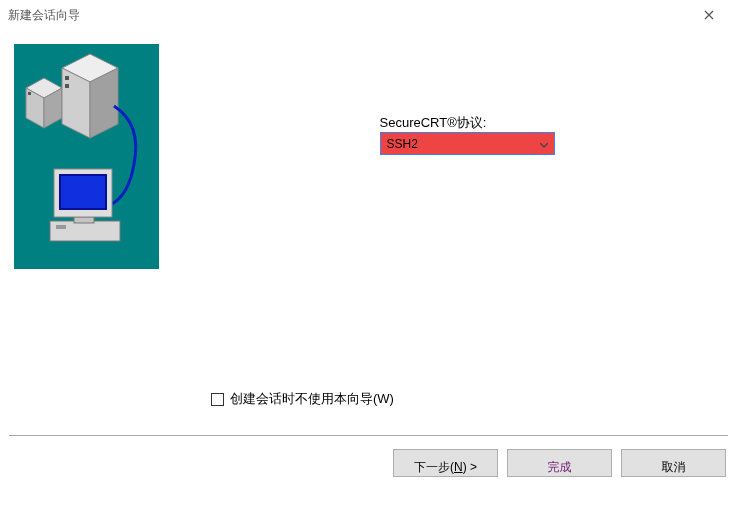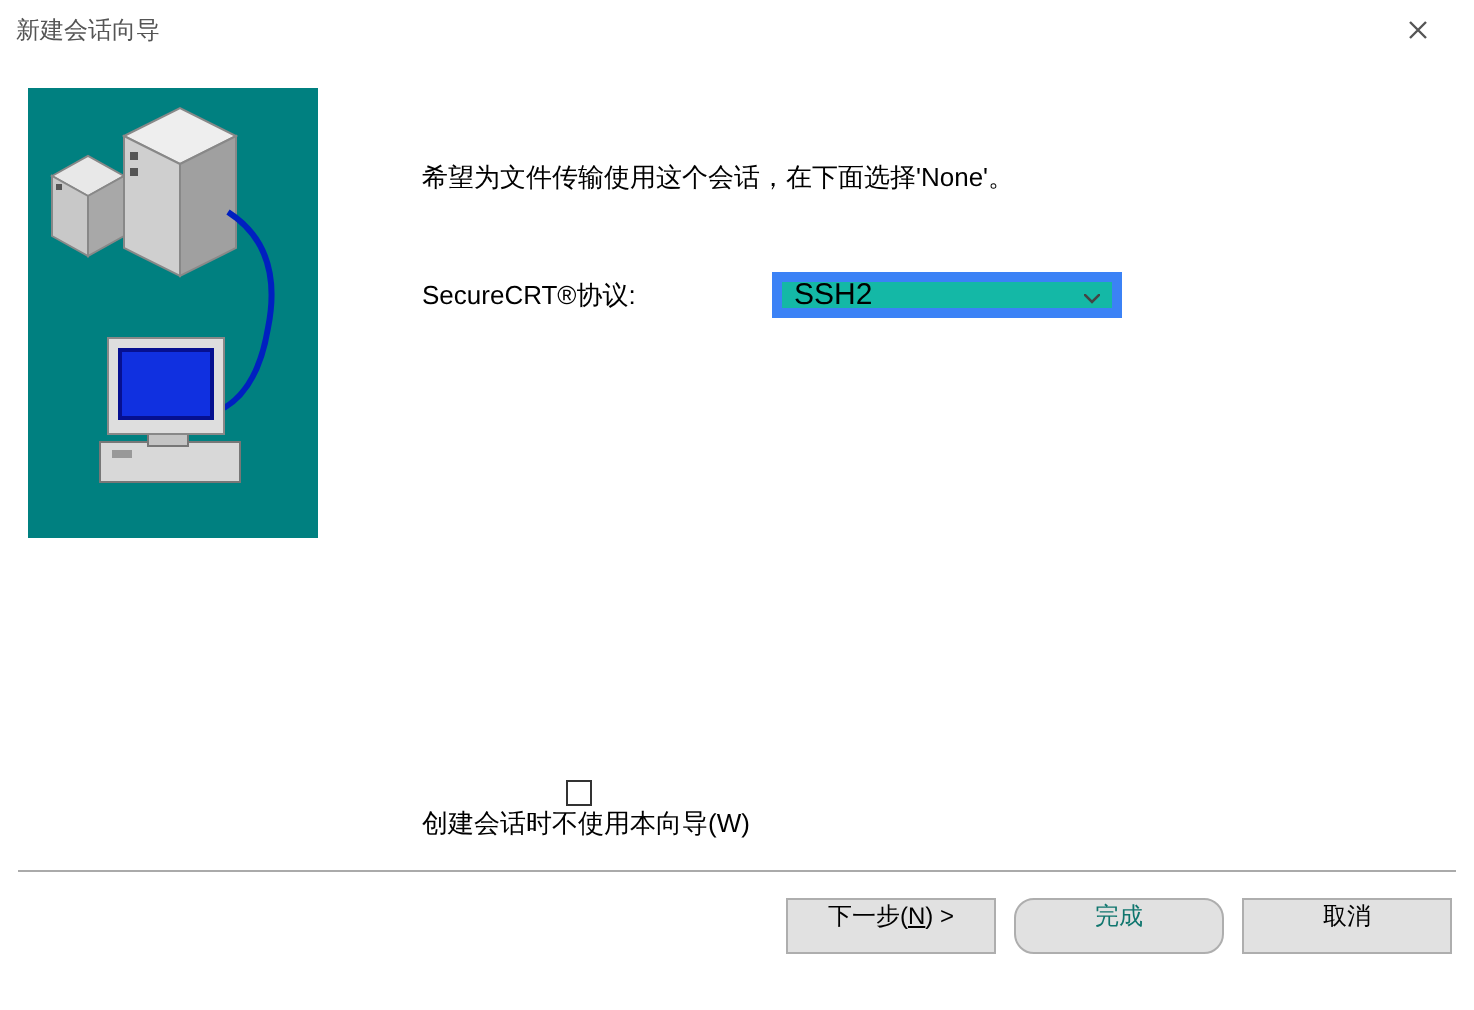--- a/index.html
+++ b/index.html
@@ -58,46 +58,46 @@
       margin-bottom: 20px;
     }
     .hint {
       font-size: 13px;
       line-height: 1.7;
       margin-bottom: 36px;
     }
     .row {
       display: flex;
       align-items: center;
+      flex-direction: column;
     }
     .row-label {
       width: 175px;
       font-size: 13px;
     }
     .select {
       width: 175px;
       height: 23px;
-      border: 5px solid #3b82f6;
-      background: #14b8a6;
+      border: 1px solid #3b82f6;
+      background: #ef4444;
       display: flex;
       align-items: center;
       justify-content: space-between;
       padding: 0 6px;
-      font-size: 15px;
+      font-size: 12px;
       color: #000;
     }
     .select .chev { color: #444; }
     .checkbox-row {
       position: absolute;
       left: 211px;
       top: 390px;
       display: flex;
       align-items: center;
       font-size: 13px;
-      flex-direction: column;
     }
     .checkbox-box {
       width: 13px;
       height: 13px;
       border: 1px solid #333;
       background: #fff;
       margin-right: 6px;
     }
     .separator {
       position: absolute;
@@ -113,26 +113,26 @@
       top: 449px;
       display: flex;
       gap: 9px;
     }
     .btn {
       width: 105px;
       height: 28px;
       border: 1px solid #aeaeae;
       background: #e1e1e1;
       display: flex;
-      align-items: flex-start;
+      align-items: flex-end;
       justify-content: center;
       font-size: 12px;
       color: #000;
     }
-    .btn.disabled { color: #0f766e; border-radius: 10px; }
+    .btn.disabled { color: #701a75; }
     .btn .ul { text-decoration: underline; }
     .wrap {
       position: relative;
       width: 737px;
       height: 471px;
     }
   </style>
 </head>
 <body>
 
@@ -174,21 +174,20 @@
           <rect x="4" y="0" width="58" height="48" fill="#dedede" stroke="#888"></rect>
           <rect x="10" y="6" width="46" height="34" fill="#1030e0"></rect>
           <rect x="10" y="6" width="46" height="34" fill="none" stroke="#061090" stroke-width="2"></rect>
         </g>
       </svg>
     </div>
 
     <div class="main">
       <div class="hint">
         <br>
-        <span>希望为文件传输使用这个会话，在下面选择'None'。</span>
       </div>
       <div class="row">
         <div class="row-label">SecureCRT®协议:</div>
         <div class="select">
           <span>SSH2</span>
           <span class="chev">
             <svg width="8" height="5" viewBox="0 0 8 5">
                 <path d="M0 0 L4 4 L8 0" stroke="#444" fill="none" stroke-width="1.3"></path>
               </svg>
           </span>

